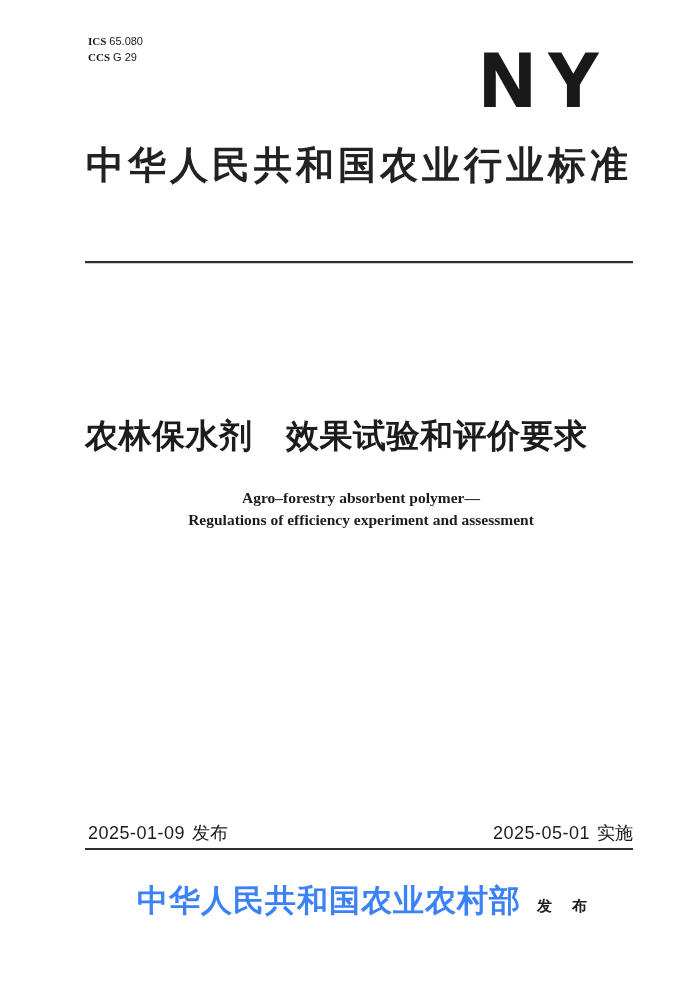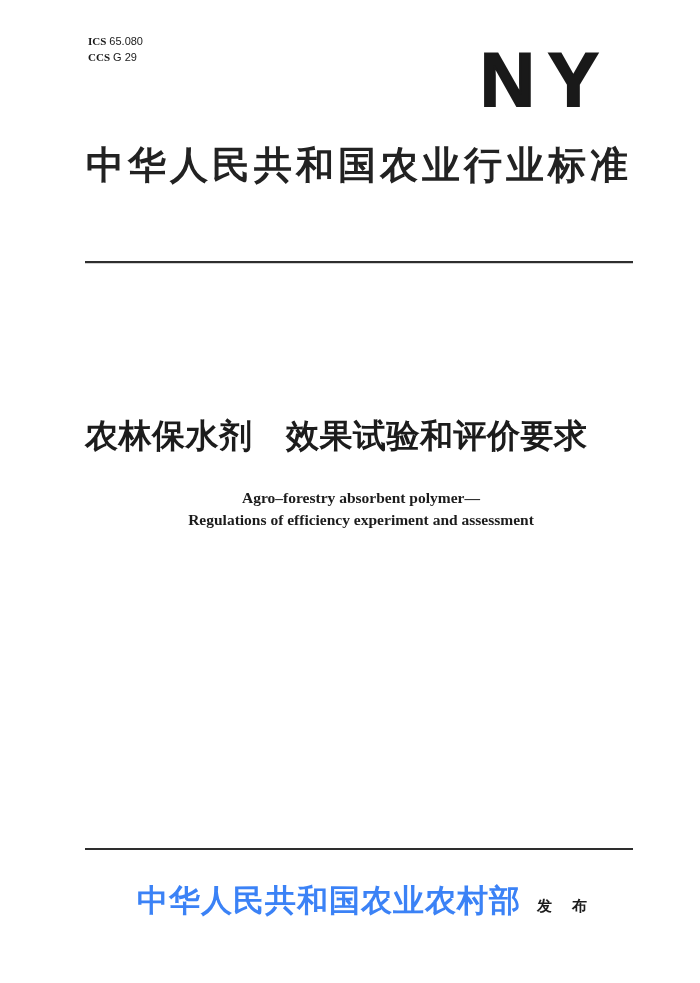--- a/index.html
+++ b/index.html
@@ -183,20 +183,28 @@
 
   <div class="rule rule-top"></div>
 
   <div class="main-title">农林保水剂　效果试验和评价要求</div>
 
   <div class="en-title">
     <div class="en-line">Agro–forestry absorbent polymer—</div>
     <div class="en-line">Regulations of efficiency experiment and assessment</div>
   </div>
 
+  <div class="dates-row">
+    <div class="date-item">
+      <span class="date-value">2025-01-09</span><span class="date-label">发布</span>
+    </div>
+    <div class="date-item">
+      <span class="date-value">2025-05-01</span><span class="date-label">实施</span>
+    </div>
+  </div>
 
   <div class="rule rule-bottom"></div>
 
   <div class="publisher-row">
     <span class="publisher-name">中华人民共和国农业农村部</span><span class="publisher-label">发 布</span>
   </div>
 
 </div>
 
 </body></html>

